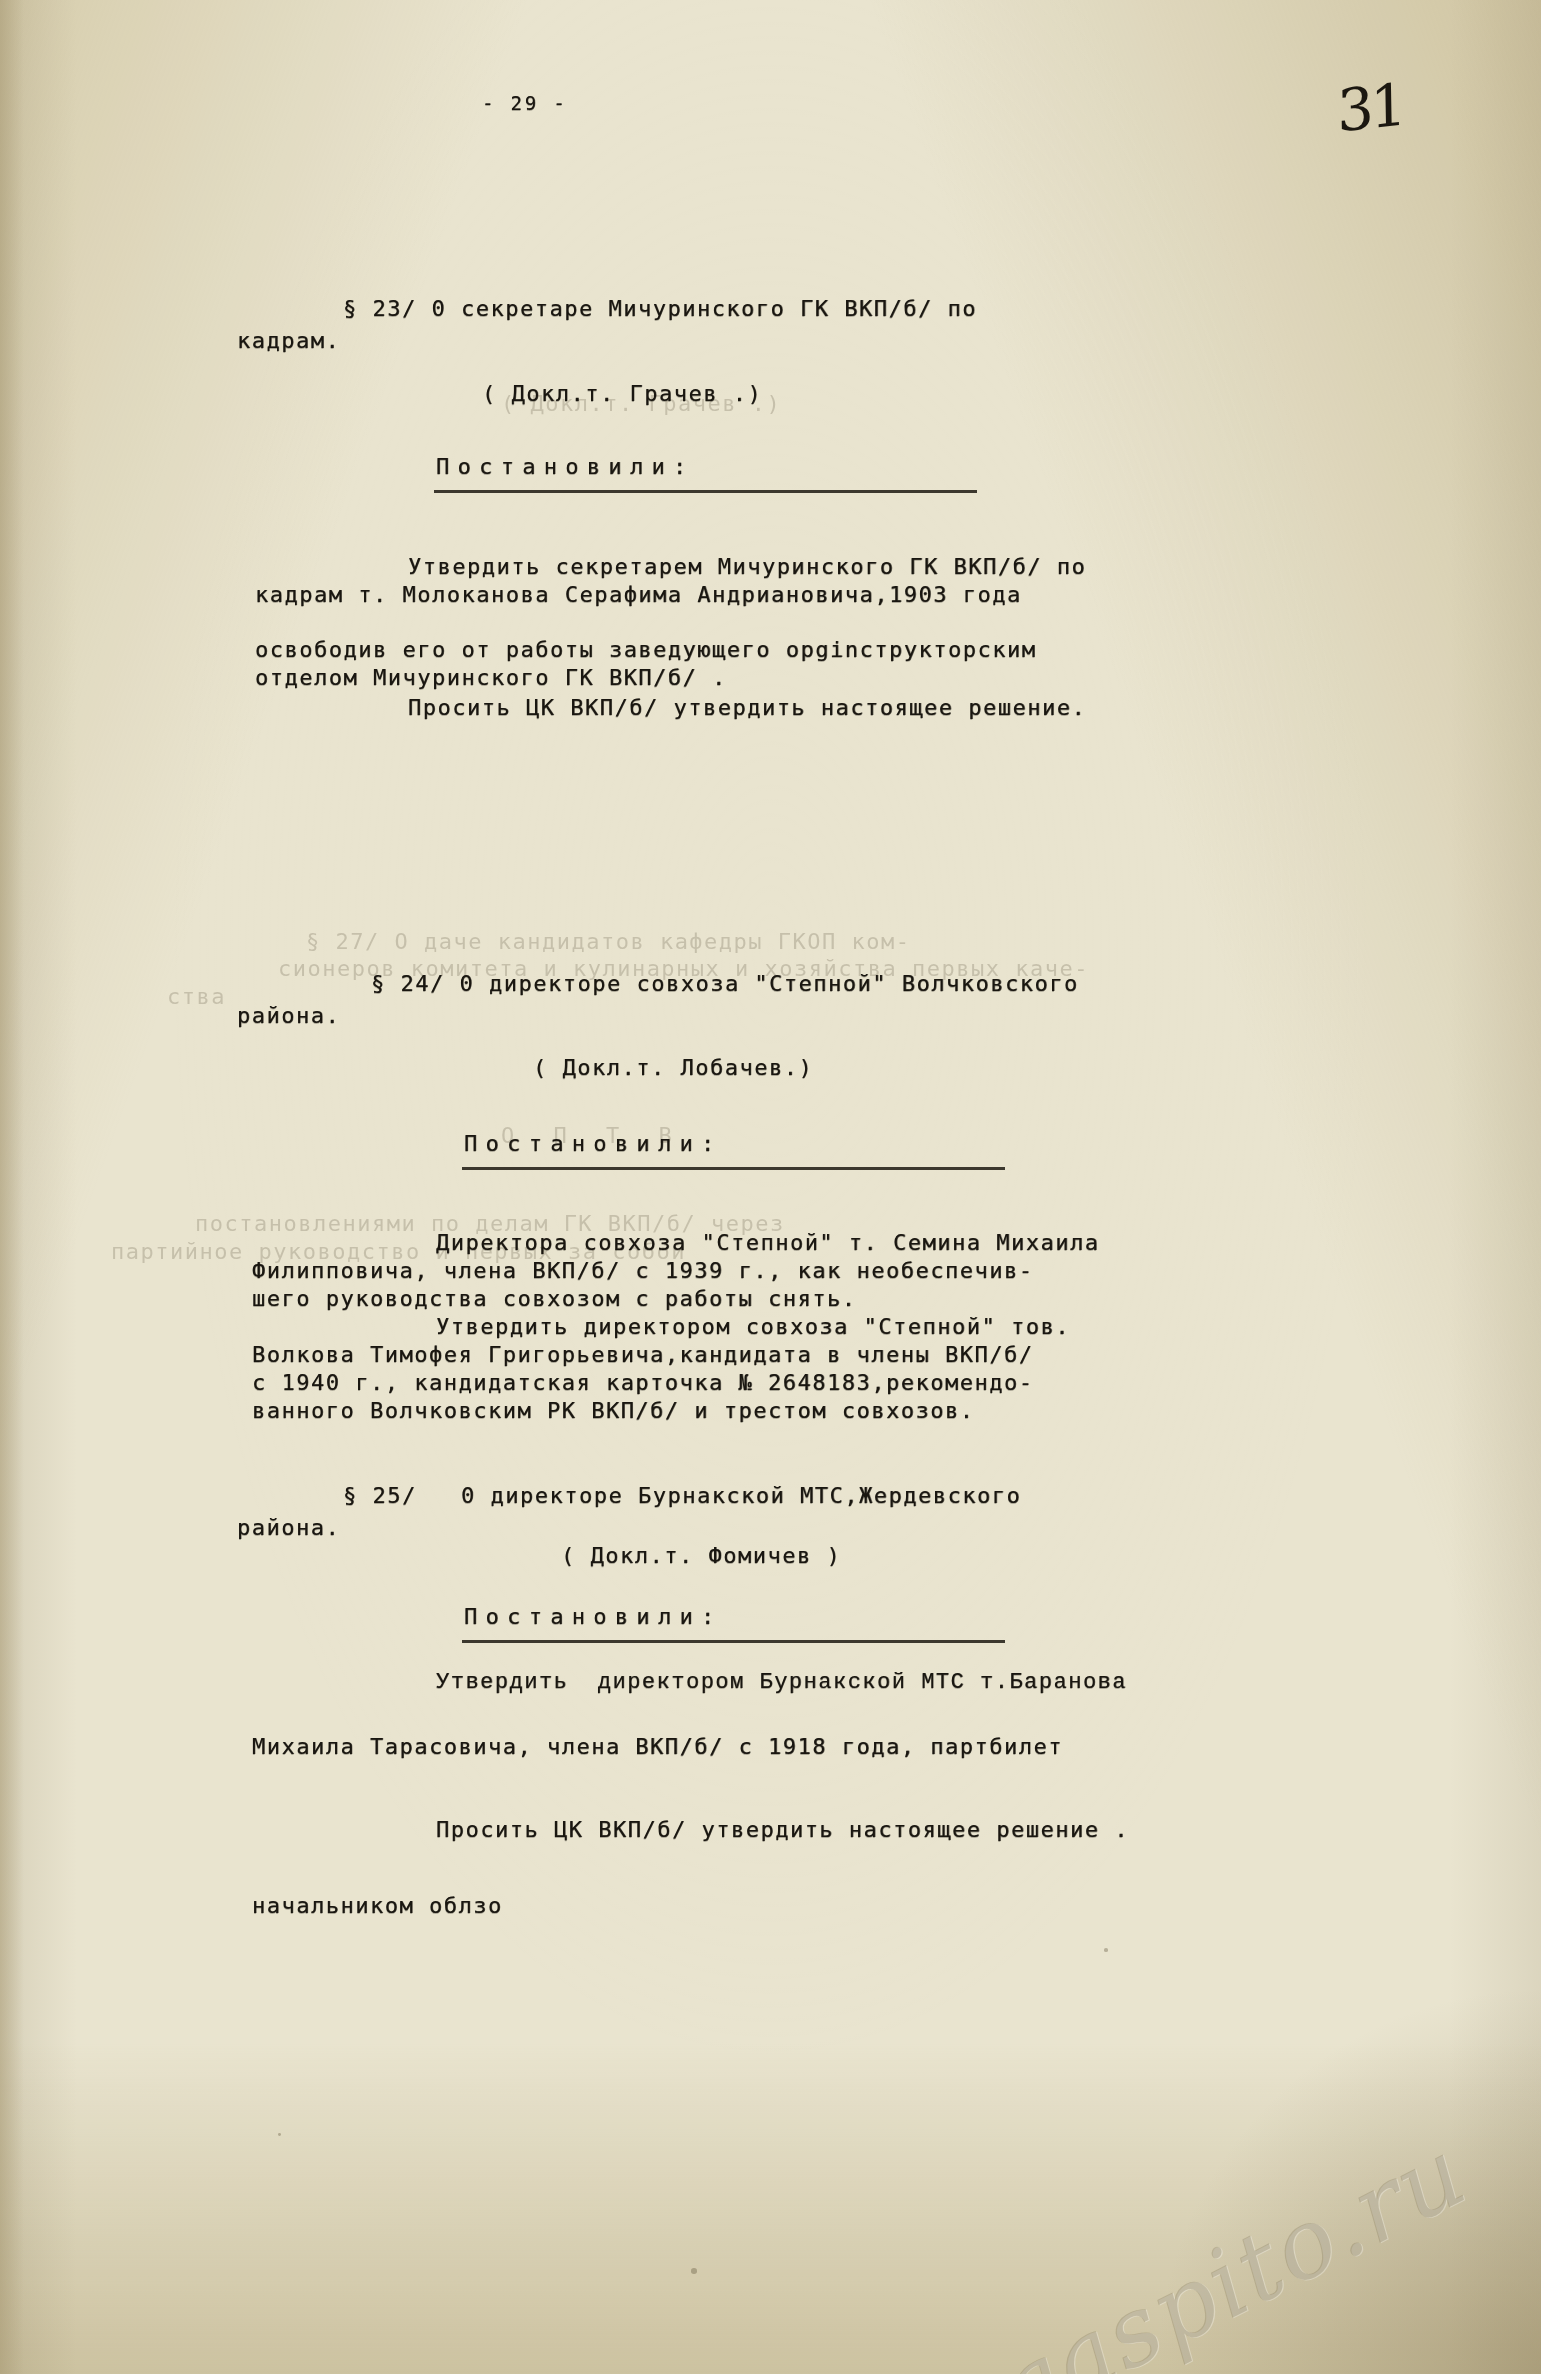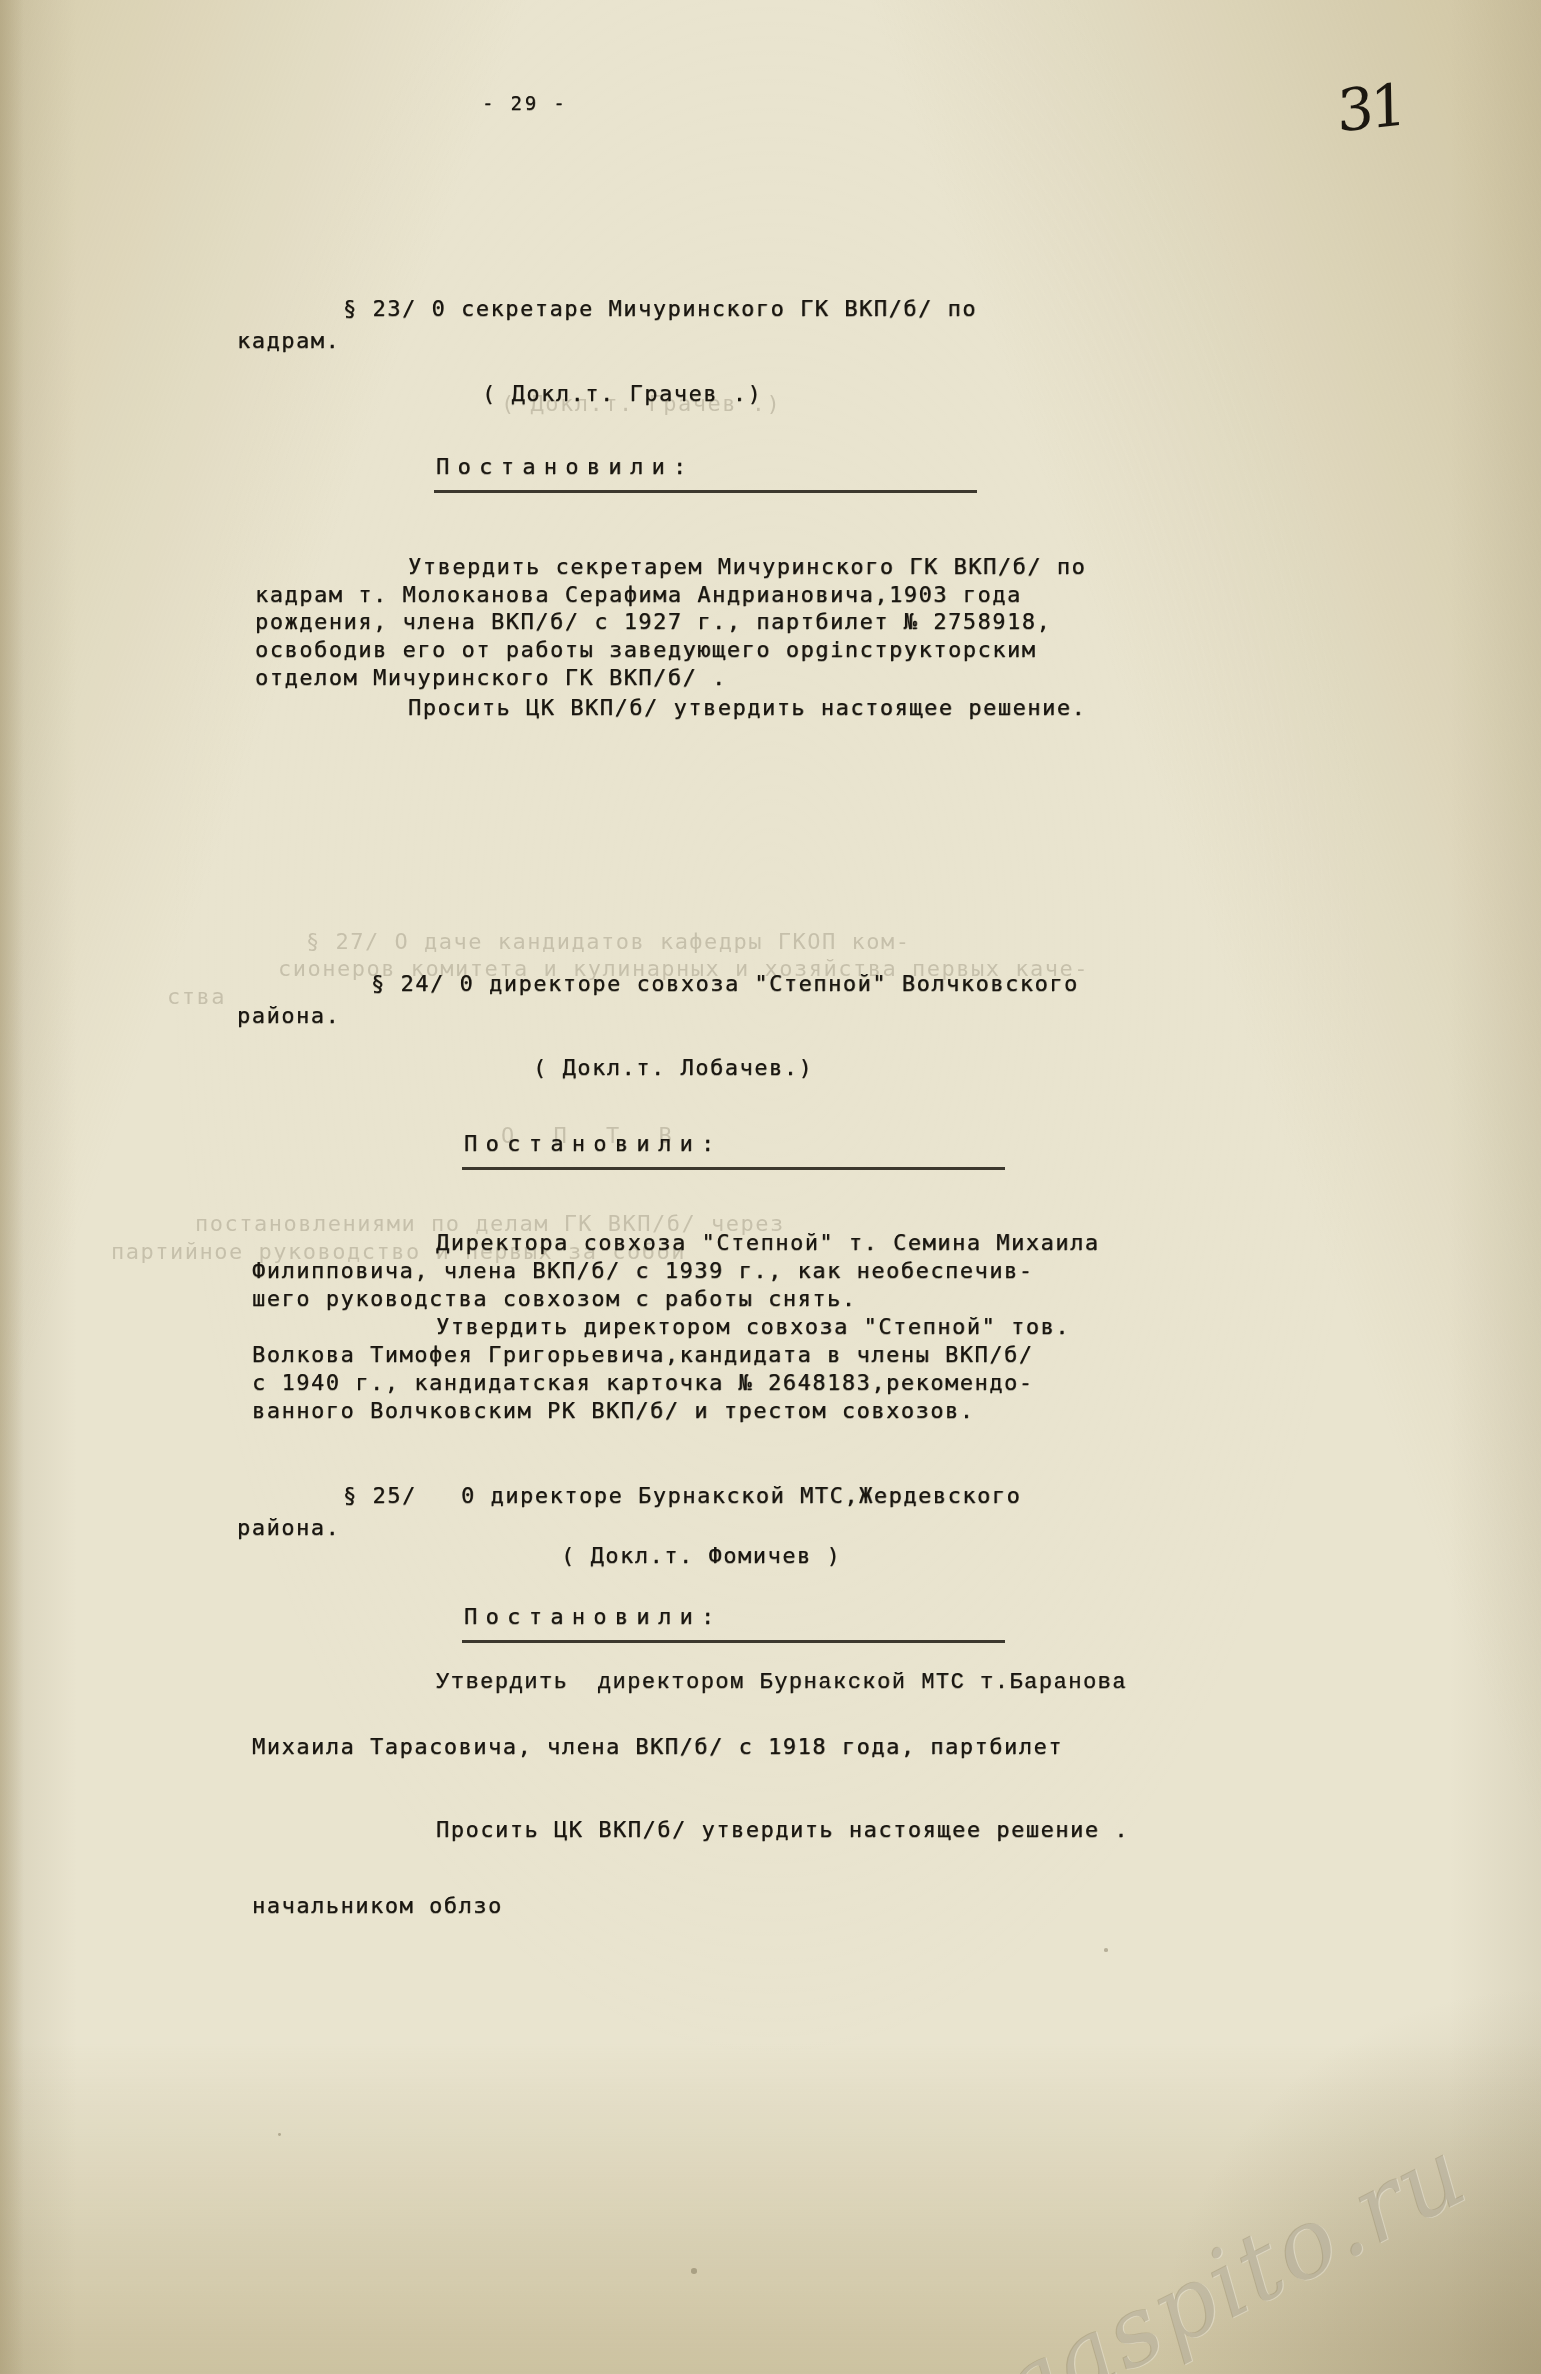--- a/index.html
+++ b/index.html
@@ -160,21 +160,20 @@
     <div class="tw" style="top:295px; left:343px;">§ 23/ 0 секретаре Мичуринского ГК ВКП/б/ по</div>
     <div class="tw" style="top:327px; left:237px;">кадрам.</div>
 
     <div class="tw" style="top:380px; left:482px;">( Докл.т. Грачев .)</div>
 
     <div class="tw sp" style="top:453px; left:436px;">Постановили:</div>
     <div class="underline-bar" style="top:490px; left:434px; width:543px;"></div>
 
     <div class="tw" style="top:553px; left:408px;">Утвердить секретарем Мичуринского ГК ВКП/б/ по</div>
     <div class="tw" style="top:581px; left:255px;">кадрам т. Молоканова Серафима Андриановича,1903 года</div>
-    <div class="tw" style="top:608px; left:255px;">рождения, члена ВКП/б/ с 1927 г., партбилет № 2758918,</div>
     <div class="tw" style="top:636px; left:255px;">освободив его от работы заведующего орginструкторским</div>
     <div class="tw" style="top:664px; left:255px;">отделом Мичуринского ГК ВКП/б/ .</div>
     <div class="tw" style="top:694px; left:408px;">Просить ЦК ВКП/б/ утвердить настоящее решение.</div>
 
     <div class="tw" style="top:970px; left:371px;">§ 24/ 0 директоре совхоза "Степной" Волчковского</div>
     <div class="tw" style="top:1002px; left:237px;">района.</div>
 
     <div class="tw" style="top:1054px; left:533px;">( Докл.т. Лобачев.)</div>
 
     <div class="tw sp" style="top:1130px; left:464px;">Постановили:</div>

